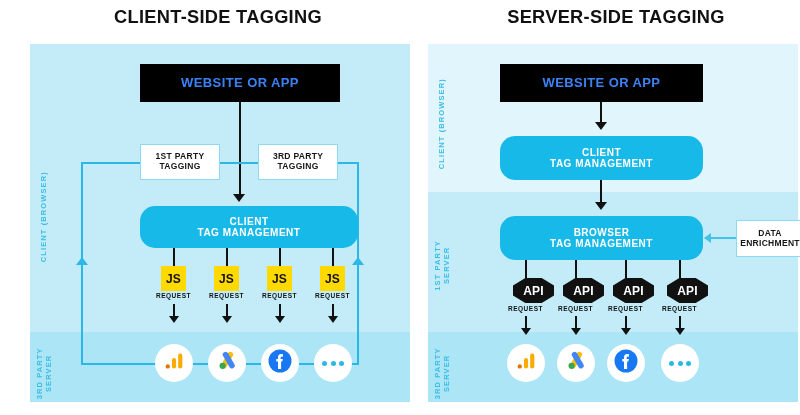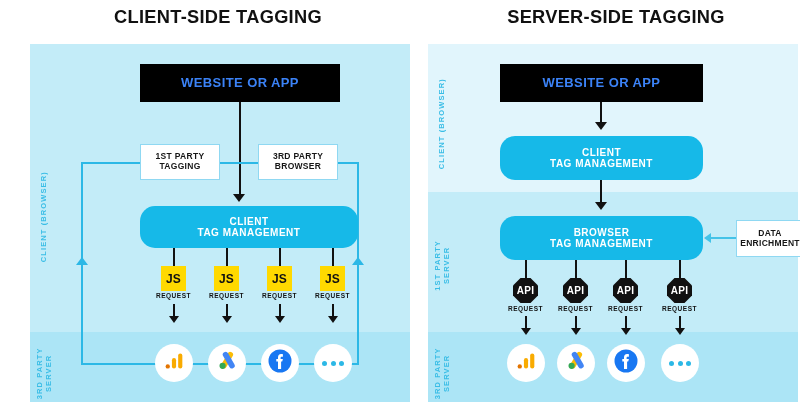--- a/index.html
+++ b/index.html
@@ -115,25 +115,25 @@
     background:#ffd900;
     color:#111111;
     font-weight:bold;
     font-size:12px;
     display:flex;align-items:center;justify-content:center;
     letter-spacing:0.2px;
   }
   
   .api-badge{
     position:absolute;
-    width:25px;height:25px;
+    width:41px;height:25px;
     background:#111111;
     color:#ffffff;
     font-weight:bold;
-    font-size:10px;
+    font-size:12px;
     display:flex;align-items:center;justify-content:center;
     letter-spacing:0.2px;
     clip-path:polygon(30% 0%,70% 0%,100% 30%,100% 70%,70% 100%,30% 100%,0% 70%,0% 30%);
   }
   .req-label{
     position:absolute;
     color:#111111;
     font-weight:bold;
     font-size:6.5px;
     letter-spacing:0.5px;
@@ -179,21 +179,21 @@
     <div class="rail-h" style="left:51px;top:319px;width:278px;"></div>
 
     <div class="box box-black" style="left:110px;top:20px;width:200px;height:38px;">WEBSITE OR APP</div>
 
     <div class="vline" style="left:209px;top:58px;height:96px;"></div>
     <div class="arrow-down" style="left:203px;top:150px;"></div>
 
     <div class="box box-white" style="left:110px;top:100px;width:80px;height:36px;white-space:pre-line;">1ST PARTY
 TAGGING</div>
     <div class="box box-white" style="left:228px;top:100px;width:80px;height:36px;white-space:pre-line;">3RD PARTY
-BROWSER</div>
+TAGGING</div>
     <div class="rail-h" style="left:190px;top:118px;width:38px;"></div>
 
     <div class="box box-cyan" style="left:110px;top:162px;width:218px;height:42px;white-space:pre-line;">CLIENT
 TAG MANAGEMENT</div>
 
     <div class="vline-thin" style="left:143px;top:204px;height:18px;"></div>
     <div class="vline-thin" style="left:196px;top:204px;height:18px;"></div>
     <div class="vline-thin" style="left:249px;top:204px;height:18px;"></div>
     <div class="vline-thin" style="left:302px;top:204px;height:18px;"></div>
 

